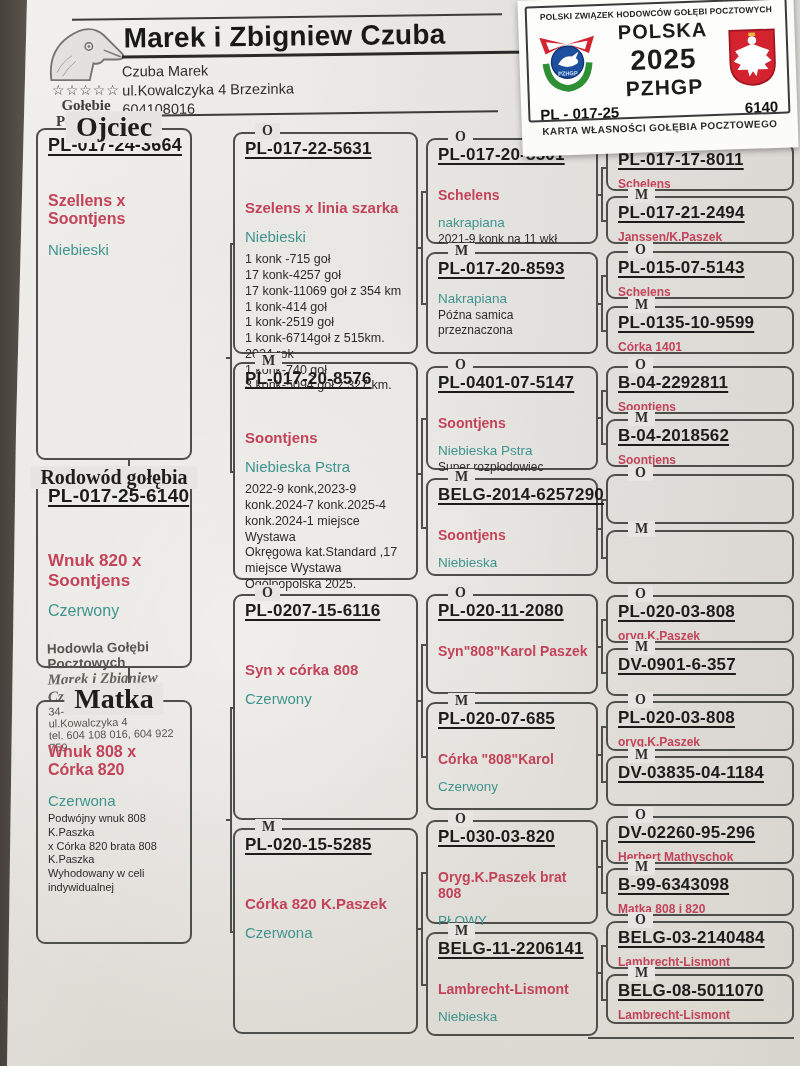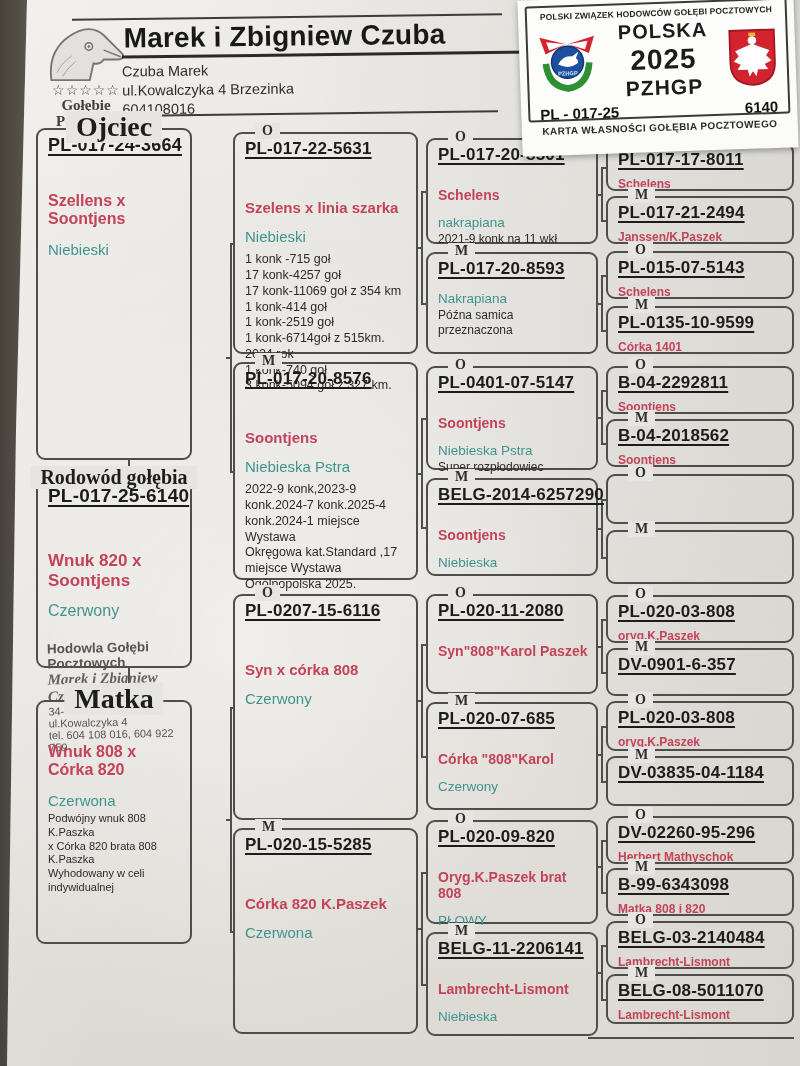--- a/index.html
+++ b/index.html
@@ -207,21 +207,21 @@
     <div class="strain">Syn"808"Karol Paszek</div>
   </div>
   <div class="box c3 g3-6">
     <div class="tag">M</div>
     <div class="ring">PL-020-07-685</div>
     <div class="strain">Córka "808"Karol</div>
     <div class="colorline">Czerwony</div>
   </div>
   <div class="box c3 g3-7">
     <div class="tag">O</div>
-    <div class="ring">PL-020-09-820</div>
+    <div class="ring">PL-030-03-820</div>
     <div class="strain">Oryg.K.Paszek brat 808</div>
     <div class="colorline">PŁOWY</div>
   </div>
   <div class="box c3 g3-8">
     <div class="tag">M</div>
     <div class="ring">BELG-11-2206141</div>
     <div class="strain">Lambrecht-Lismont</div>
     <div class="colorline">Niebieska</div>
   </div>
 

